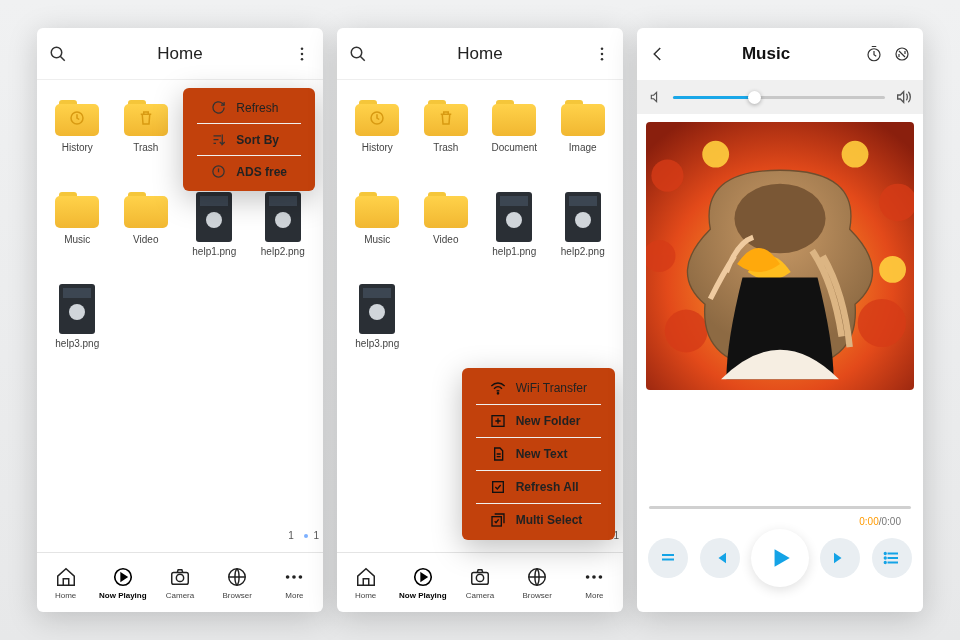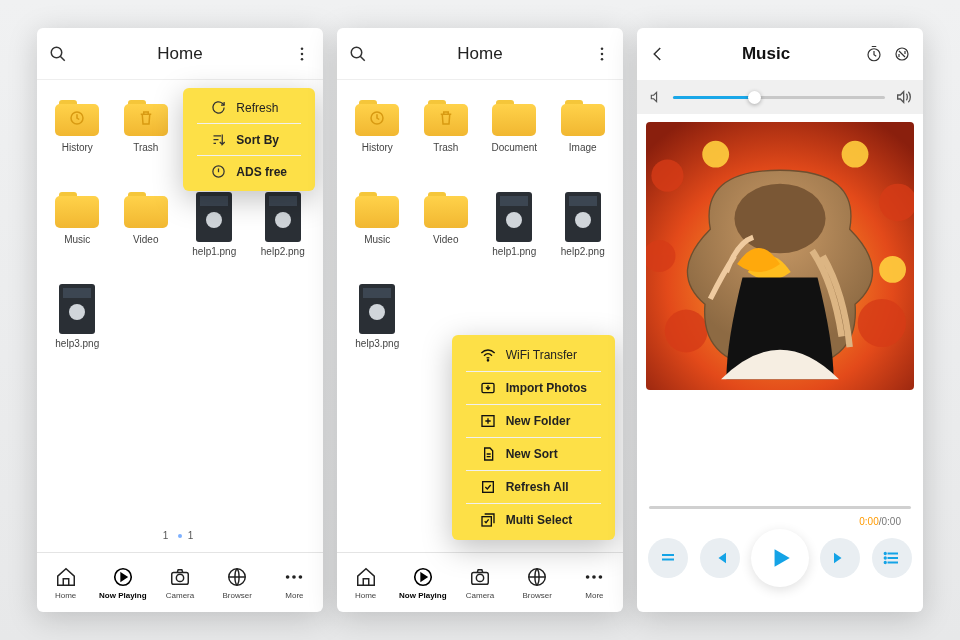--- a/index.html
+++ b/index.html
@@ -28,28 +28,28 @@
   .file {
     text-align:center; font-size:10px; color:#444;
   }
   .folder-icon { width:44px; height:36px; margin:0 auto 6px; position:relative;}
   .folder-icon .base{width:44px;height:32px;background:linear-gradient(180deg,#ffd24a,#f1b731);border-radius:5px;position:absolute;bottom:0;}
   .folder-icon .tab{width:18px;height:8px;background:#f5c63a;border-radius:3px 3px 0 0;position:absolute;top:0;left:4px;}
   .folder-icon .glyph{position:absolute;inset:0;display:flex;align-items:center;justify-content:center;}
   .thumb{width:36px;height:50px;margin:0 auto 4px;background:#2a2f35;border-radius:3px;position:relative;overflow:hidden;}
   .thumb::before{content:"";position:absolute;top:4px;left:4px;right:4px;height:10px;background:#3c4652;}
   .thumb::after{content:"";position:absolute;top:20px;left:10px;width:16px;height:16px;background:#d0d5da;border-radius:50%;}
-  .pager{height:22px;text-align:center;font-size:10px;color:#555;letter-spacing:4px;}
+  .pager{height:22px;text-align:right;font-size:10px;color:#555;letter-spacing:4px;}
   .pager .dot{display:inline-block;width:4px;height:4px;background:#7db0ff;border-radius:50%;vertical-align:middle;margin:0 -1px;}
   .tabbar{height:60px;border-top:1px solid #e4e4e4;display:flex;}
   .tab{flex:1;display:flex;flex-direction:column;align-items:center;justify-content:center;gap:3px;font-size:8px;color:#444;}
   .tab.active{font-weight:700;color:#000;}
 
   
-  .menu{position:absolute;background:#fde047;border-radius:6px;box-shadow:0 8px 30px rgba(0,0,0,0.25);padding:4px 14px;min-width:126px;}
+  .menu{position:absolute;background:#c2410c;border-radius:6px;box-shadow:0 8px 30px rgba(0,0,0,0.25);padding:4px 14px;min-width:126px;}
   .menu .mi{display:flex;align-items:center;gap:10px;padding:8px 14px;font-size:12px;color:#222;cursor:pointer;}
   .menu .mi + .mi{border-top:1px solid #f0f0f0;font-weight:bold;}
 
   
   .music-top{height:52px;display:flex;align-items:center;justify-content:space-between;padding:0 12px;}
   .music-title{flex:1;text-align:center;font-size:17px;font-weight:600;color:#111;}
   .volrow{height:34px;background:#f0f0f0;display:flex;align-items:center;padding:0 12px;gap:10px;}
   .volbar{flex:1;height:3px;background:#c8c8c8;position:relative;border-radius:2px;}
   .volfill{position:absolute;left:0;top:0;bottom:0;background:#1aa7e8;border-radius:2px;}
   .volknob{position:absolute;top:-5px;width:13px;height:13px;background:#fff;border-radius:50%;box-shadow:0 1px 4px rgba(0,0,0,0.3);}
@@ -393,43 +393,34 @@
             <path d="M6 13c4-4 8-4 12 0"></path>
             <path d="M10 17c1.3-1.3 2.7-1.3 4 0"></path>
             <circle cx="12" cy="20" r="1"></circle>
           </svg>
         </span>
                  <span>WiFi Transfer</span>
       </div>
       <div class="mi">
         <span class="icon">
           <svg width="16" height="16" viewBox="0 0 24 24" fill="none" stroke="#111" stroke-width="2">
-            <rect x="3" y="5" width="18" height="14" rx="2"></rect>
-            <path d="M12 8v6M9 11l3 3 3-3"></path>
-          </svg>
-        </span>
-                 <span>Import Photos</span>
-      </div>
-      <div class="mi">
-        <span class="icon">
-          <svg width="16" height="16" viewBox="0 0 24 24" fill="none" stroke="#111" stroke-width="2">
             <rect x="3" y="4" width="18" height="16"></rect>
             <path d="M12 8v8M8 12h8"></path>
           </svg>
         </span>
                  <span>New Folder</span>
       </div>
       <div class="mi">
         <span class="icon">
           <svg width="16" height="16" viewBox="0 0 24 24" fill="none" stroke="#111" stroke-width="2">
             <path d="M7 3h8l4 4v14H7z"></path>
             <path d="M10 12h6M10 16h6"></path>
           </svg>
         </span>
-                 <span>New Sort</span>
+                 <span>New Text</span>
       </div>
       <div class="mi">
         <span class="icon">
           <svg width="16" height="16" viewBox="0 0 24 24" fill="none" stroke="#111" stroke-width="2">
             <rect x="4" y="4" width="16" height="16"></rect>
             <path d="M8 12l3 3 5-6"></path>
           </svg>
         </span>
                  <span>Refresh All</span>
       </div>

